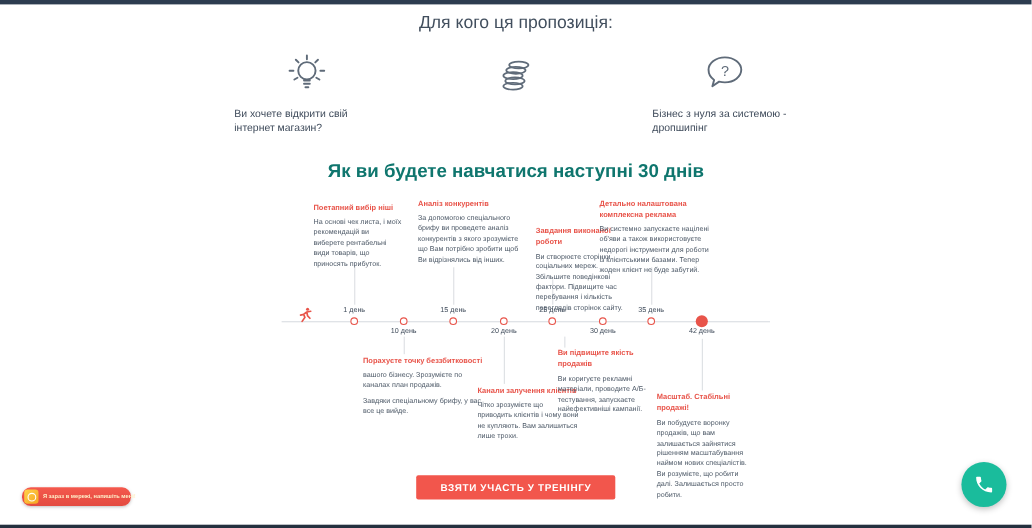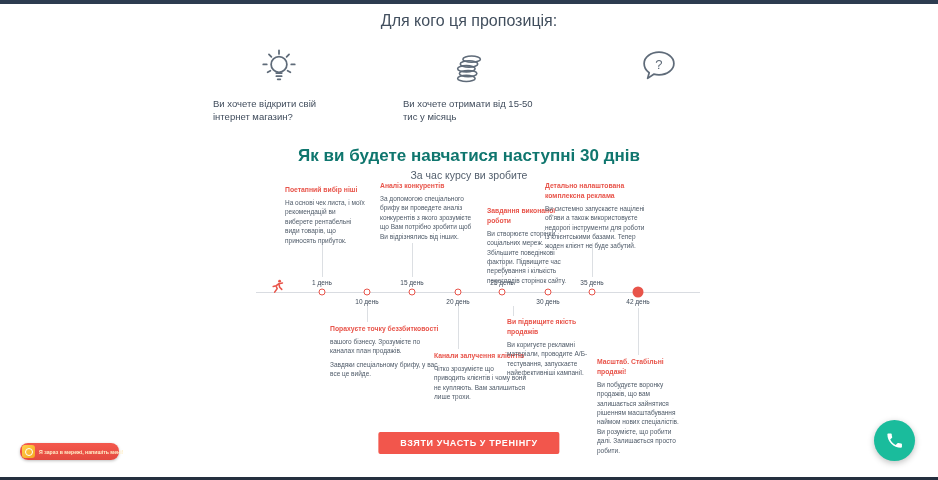--- a/index.html
+++ b/index.html
@@ -112,36 +112,35 @@
         <svg width="42" height="42" viewBox="0 0 48 48">
           <g stroke="#5f6b79" fill="none" stroke-width="1.8">
             <ellipse cx="21" cy="37" rx="10" ry="3.6"></ellipse>
             <ellipse cx="23" cy="31.5" rx="10" ry="3.6"></ellipse>
             <ellipse cx="21" cy="26" rx="10" ry="3.6"></ellipse>
             <ellipse cx="24" cy="20.5" rx="10" ry="3.6"></ellipse>
             <ellipse cx="27" cy="15" rx="10" ry="3.6"></ellipse>
           </g>
         </svg>
       </div>
-      <div class="audience-label">Ви хочете отримати від 15-50 тис у місяць</div>
     </div>
     <div class="audience-item">
       <div class="audience-icon">
         <svg width="42" height="42" viewBox="0 0 48 48">
           <g stroke="#5f6b79" fill="none" stroke-width="2" stroke-linejoin="round">
             <path d="M24 7c9.4 0 17 5.8 17 13s-7.6 13-17 13c-2.1 0-4.1-.3-6-.8L11 37l1.8-6.5C9.3 28.2 7 24.3 7 20 7 12.8 14.6 7 24 7z"></path>
           </g>
           <text x="24" y="26" text-anchor="middle" font-size="15" font-family="Liberation Sans, sans-serif" fill="#5f6b79">?</text>
         </svg>
       </div>
+      <div class="audience-label">Бізнес з нуля за системою - дропшипінг</div>
     </div>
   </div>
 
   <div class="course-title">Як ви будете навчатися наступні 30 днів</div>
-  <div class="course-subtitle">За час курсу ви зробите</div>
 
   <div>
     <div class="tl-line"></div>
 
     <div class="runner">
       <svg width="17" height="17" viewBox="0 0 24 24">
         <g stroke="#e8544a" fill="none" stroke-width="2.2" stroke-linecap="round">
           <circle cx="15" cy="4.5" r="2" fill="#e8544a" stroke="none"></circle>
           <path d="M14 8l-4 3 1.5 4L8 20M14 8l1 5 3 3M14 8l5-1M10 11l-4 1"></path>
         </g>

